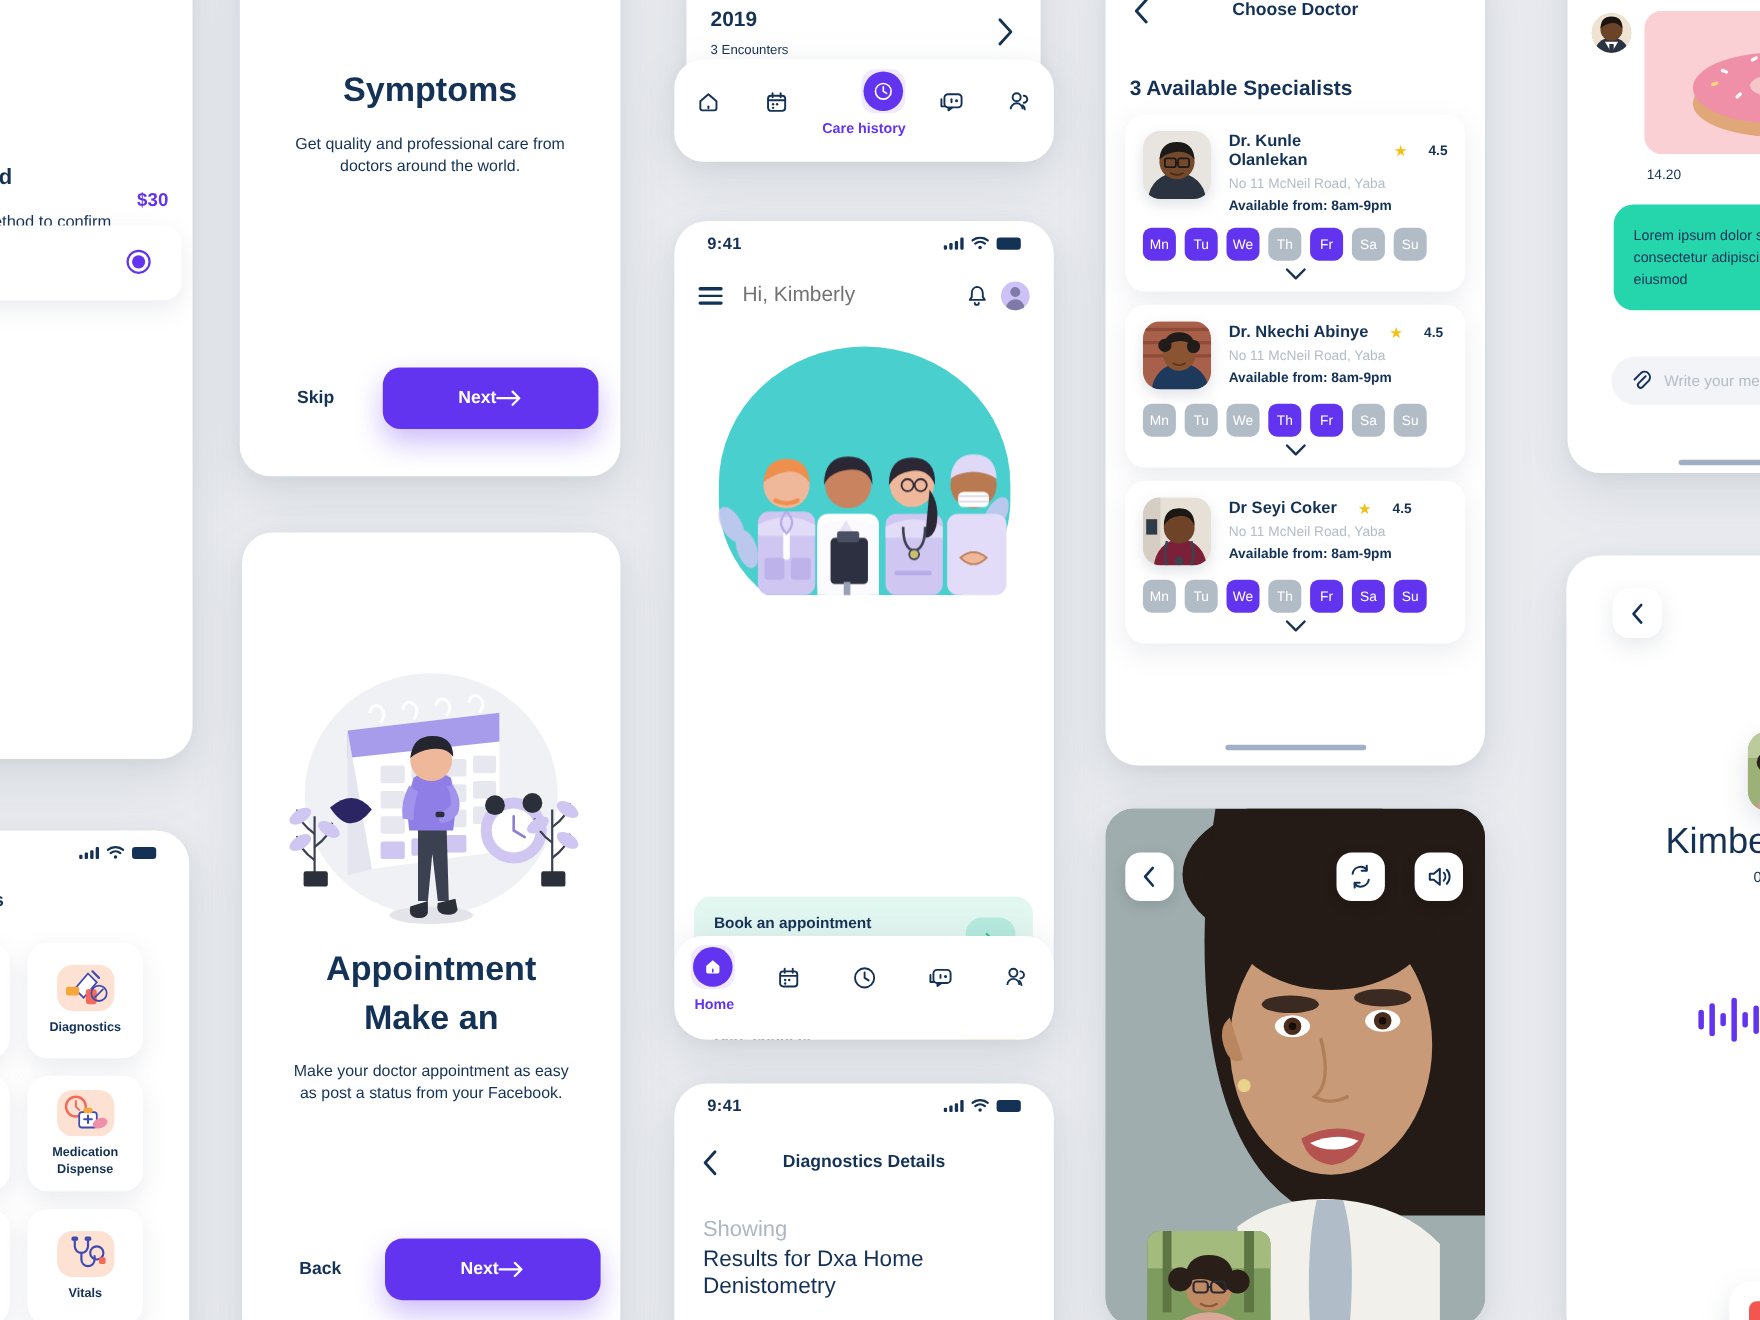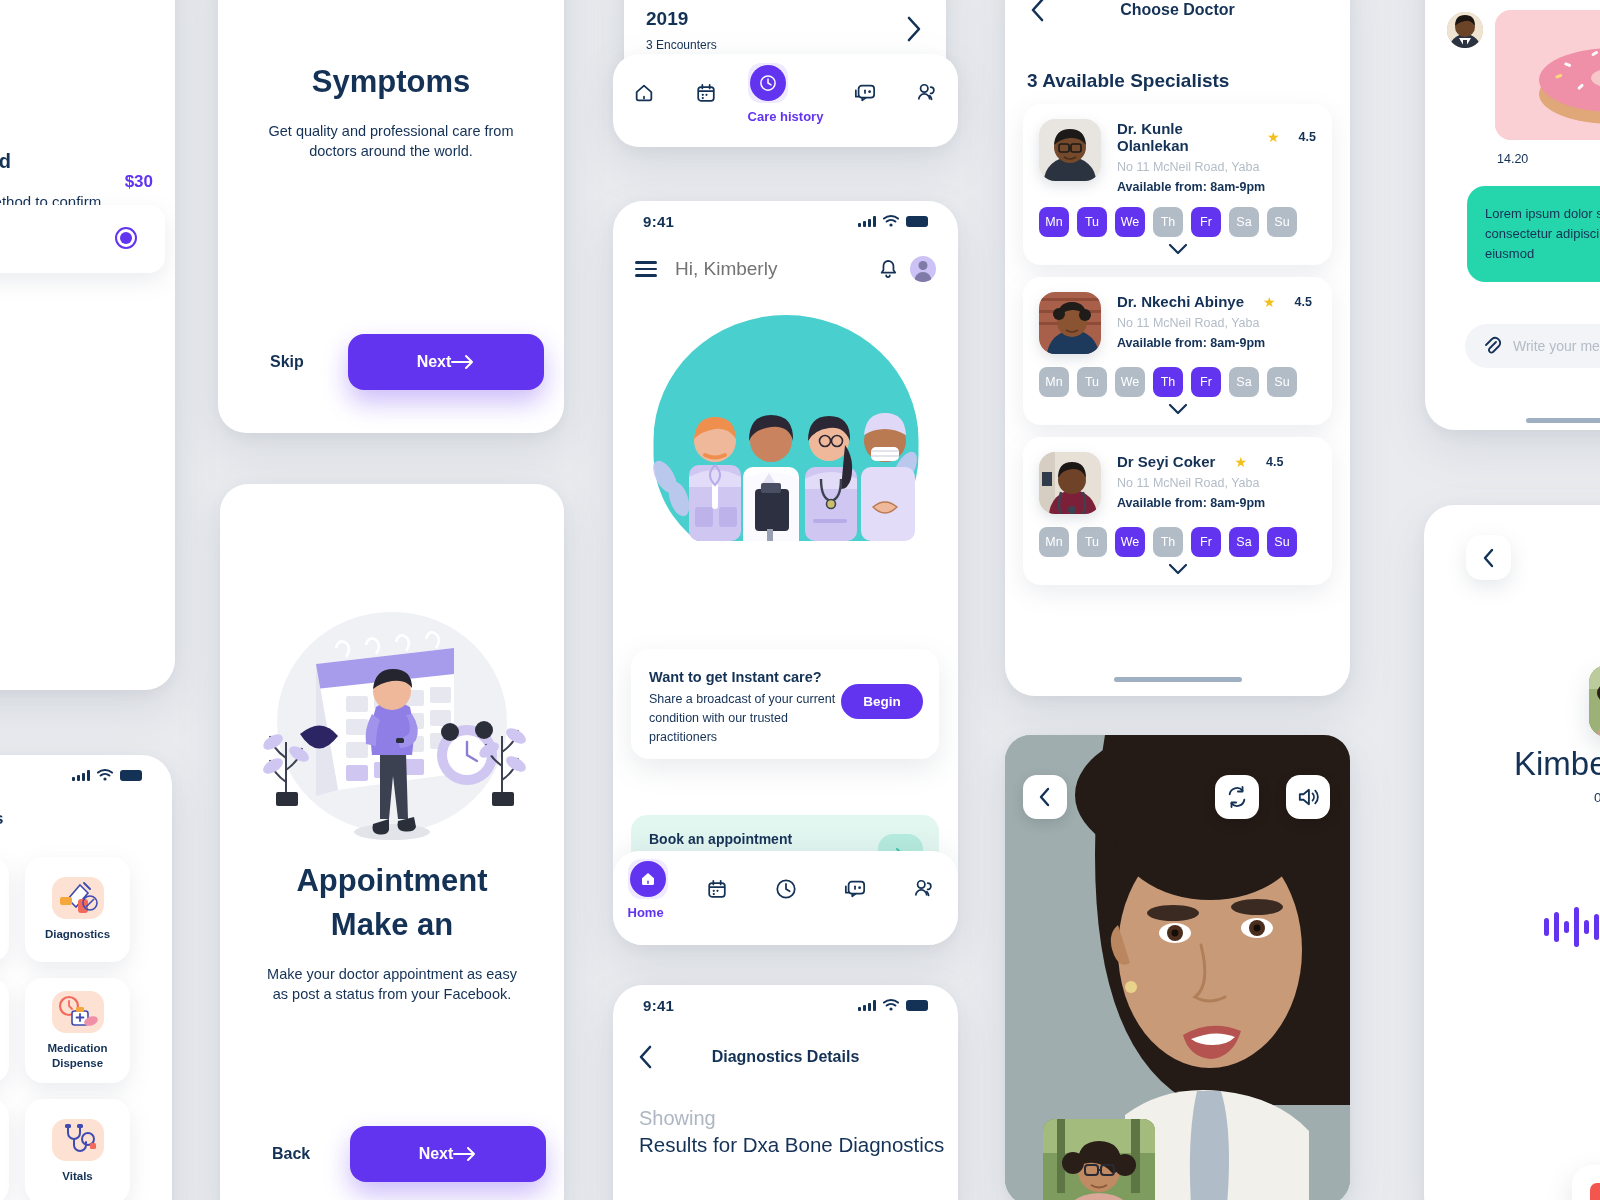--- a/index.html
+++ b/index.html
@@ -66,21 +66,21 @@
   #onb2 { left: 220px; top: 484px; width: 344px; height: 740px; border-radius: 28px; }
 
   
   #yearcard { left: 624px; top: -60px; width: 322px; height: 150px; border-radius: 22px; }
   #yearcard .yr { position:absolute; left:22px; top:68px; font-size:19px; font-weight:bold; color:#143156;}
   #yearcard .enc { position:absolute; left:22px; top:98px; font-size:12px; color:#143156;}
   #yearcard .chev { position:absolute; right:24px; top:76px; }
   #tabbar1 { left: 613px; top: 54px; width: 345px; height: 93px; border-radius: 26px; }
 
   .tabrow { display:flex; align-items:center; justify-content:space-around; height:64px; padding-top:6px;}
-  .tab { display:flex; flex-direction:column; align-items:flex-start; cursor:pointer; }
+  .tab { display:flex; flex-direction:column; align-items:flex-end; cursor:pointer; }
   .tabpill { width:40px;height:40px;border-radius:13px; display:flex;align-items:center;justify-content:center;}
   .tabpill.sel { background:#efeaff; }
   .tabpill.dot { background:#6334f0; border-radius:50%; width:36px;height:36px;}
   .tablabel { font-size:13px; font-weight:bold; color:#6334f0; text-align:center; margin-top:6px;}
 
   
   #home { left: 613px; top: 201px; width: 345px; height: 744px; border-radius: 30px; }
   .hdr { display:flex; align-items:center; height:56px; padding:0 22px; gap:18px;}
   .burger { display:flex; flex-direction:column; gap:4px; cursor:pointer;}
   .burger i { display:block; width:22px;height:2.6px;background:#143156; border-radius:2px;}
@@ -484,25 +484,20 @@
           <circle cx="272" cy="140" r="21" fill="#b97a52"></circle>
           <path d="M251 134 q2 -22 21 -22 q20 0 21 22 q-10 -6 -21 -6 q-12 0 -21 6 z" fill="#dfd9f7"></path>
           <rect x="258" y="146" width="28" height="14" rx="5" fill="#ffffff"></rect>
           <path d="M258 150h28M258 155h28" stroke="#dcdae6" stroke-width="1.6"></path>
           <path d="M252 182 q-6 20 2 34 q8 10 18 8" fill="#e2dcf8"></path>
           <path d="M260 206 q12 -10 24 0 q-12 12 -24 0 z" fill="#f0b89a" stroke="#b97a52" stroke-width="1.4"></path>
         </g>
       </svg>
     </div>
 
-    <div class="instant">
-      <h4>Want to get Instant care?</h4>
-      <p>Share a broadcast of your current condition with our trusted practitioners</p>
-      <button id="begin-btn">Begin</button>
-    </div>
 
     <div class="feat teal">
       <h5>Book an appointment</h5>
       <p>Brief description of the feature is written here.</p>
       <span class="fbtn">
         <svg width="12" height="20" viewBox="0 0 12 20">
             <path d="M2 2l8 8-8 8" stroke="#33c7a6" stroke-width="2" fill="none" stroke-linecap="round" stroke-linejoin="round"></path>
           </svg>
       </span>
     </div>
@@ -589,21 +584,21 @@
         <span class="batt"></span>
       </span>
     </div>
     <div class="navrow" style="margin-top:8px;">
       <svg class="chev-l" width="14" height="24" viewBox="0 0 14 24">
           <path d="M11 2L2 12l9 10" stroke="#143156" stroke-width="2.6" fill="none" stroke-linecap="round" stroke-linejoin="round"></path>
         </svg>
       <span class="navtitle">Diagnostics Details</span>
     </div>
     <div class="showing">Showing</div>
-    <div class="results">Results for Dxa Bone Diagnostics</div>
+    <div class="results">Results for Dxa Home Denistometry</div>
   </div>
 
   <div class="card" id="doctor">
     <div class="navrow">
       <svg class="chev-l" width="14" height="24" viewBox="0 0 14 24">
           <path d="M11 2L2 12l9 10" stroke="#143156" stroke-width="2.6" fill="none" stroke-linecap="round" stroke-linejoin="round"></path>
         </svg>
       <span class="navtitle">Choose Doctor</span>
     </div>
     <div class="secttl">3 Available Specialists</div>

